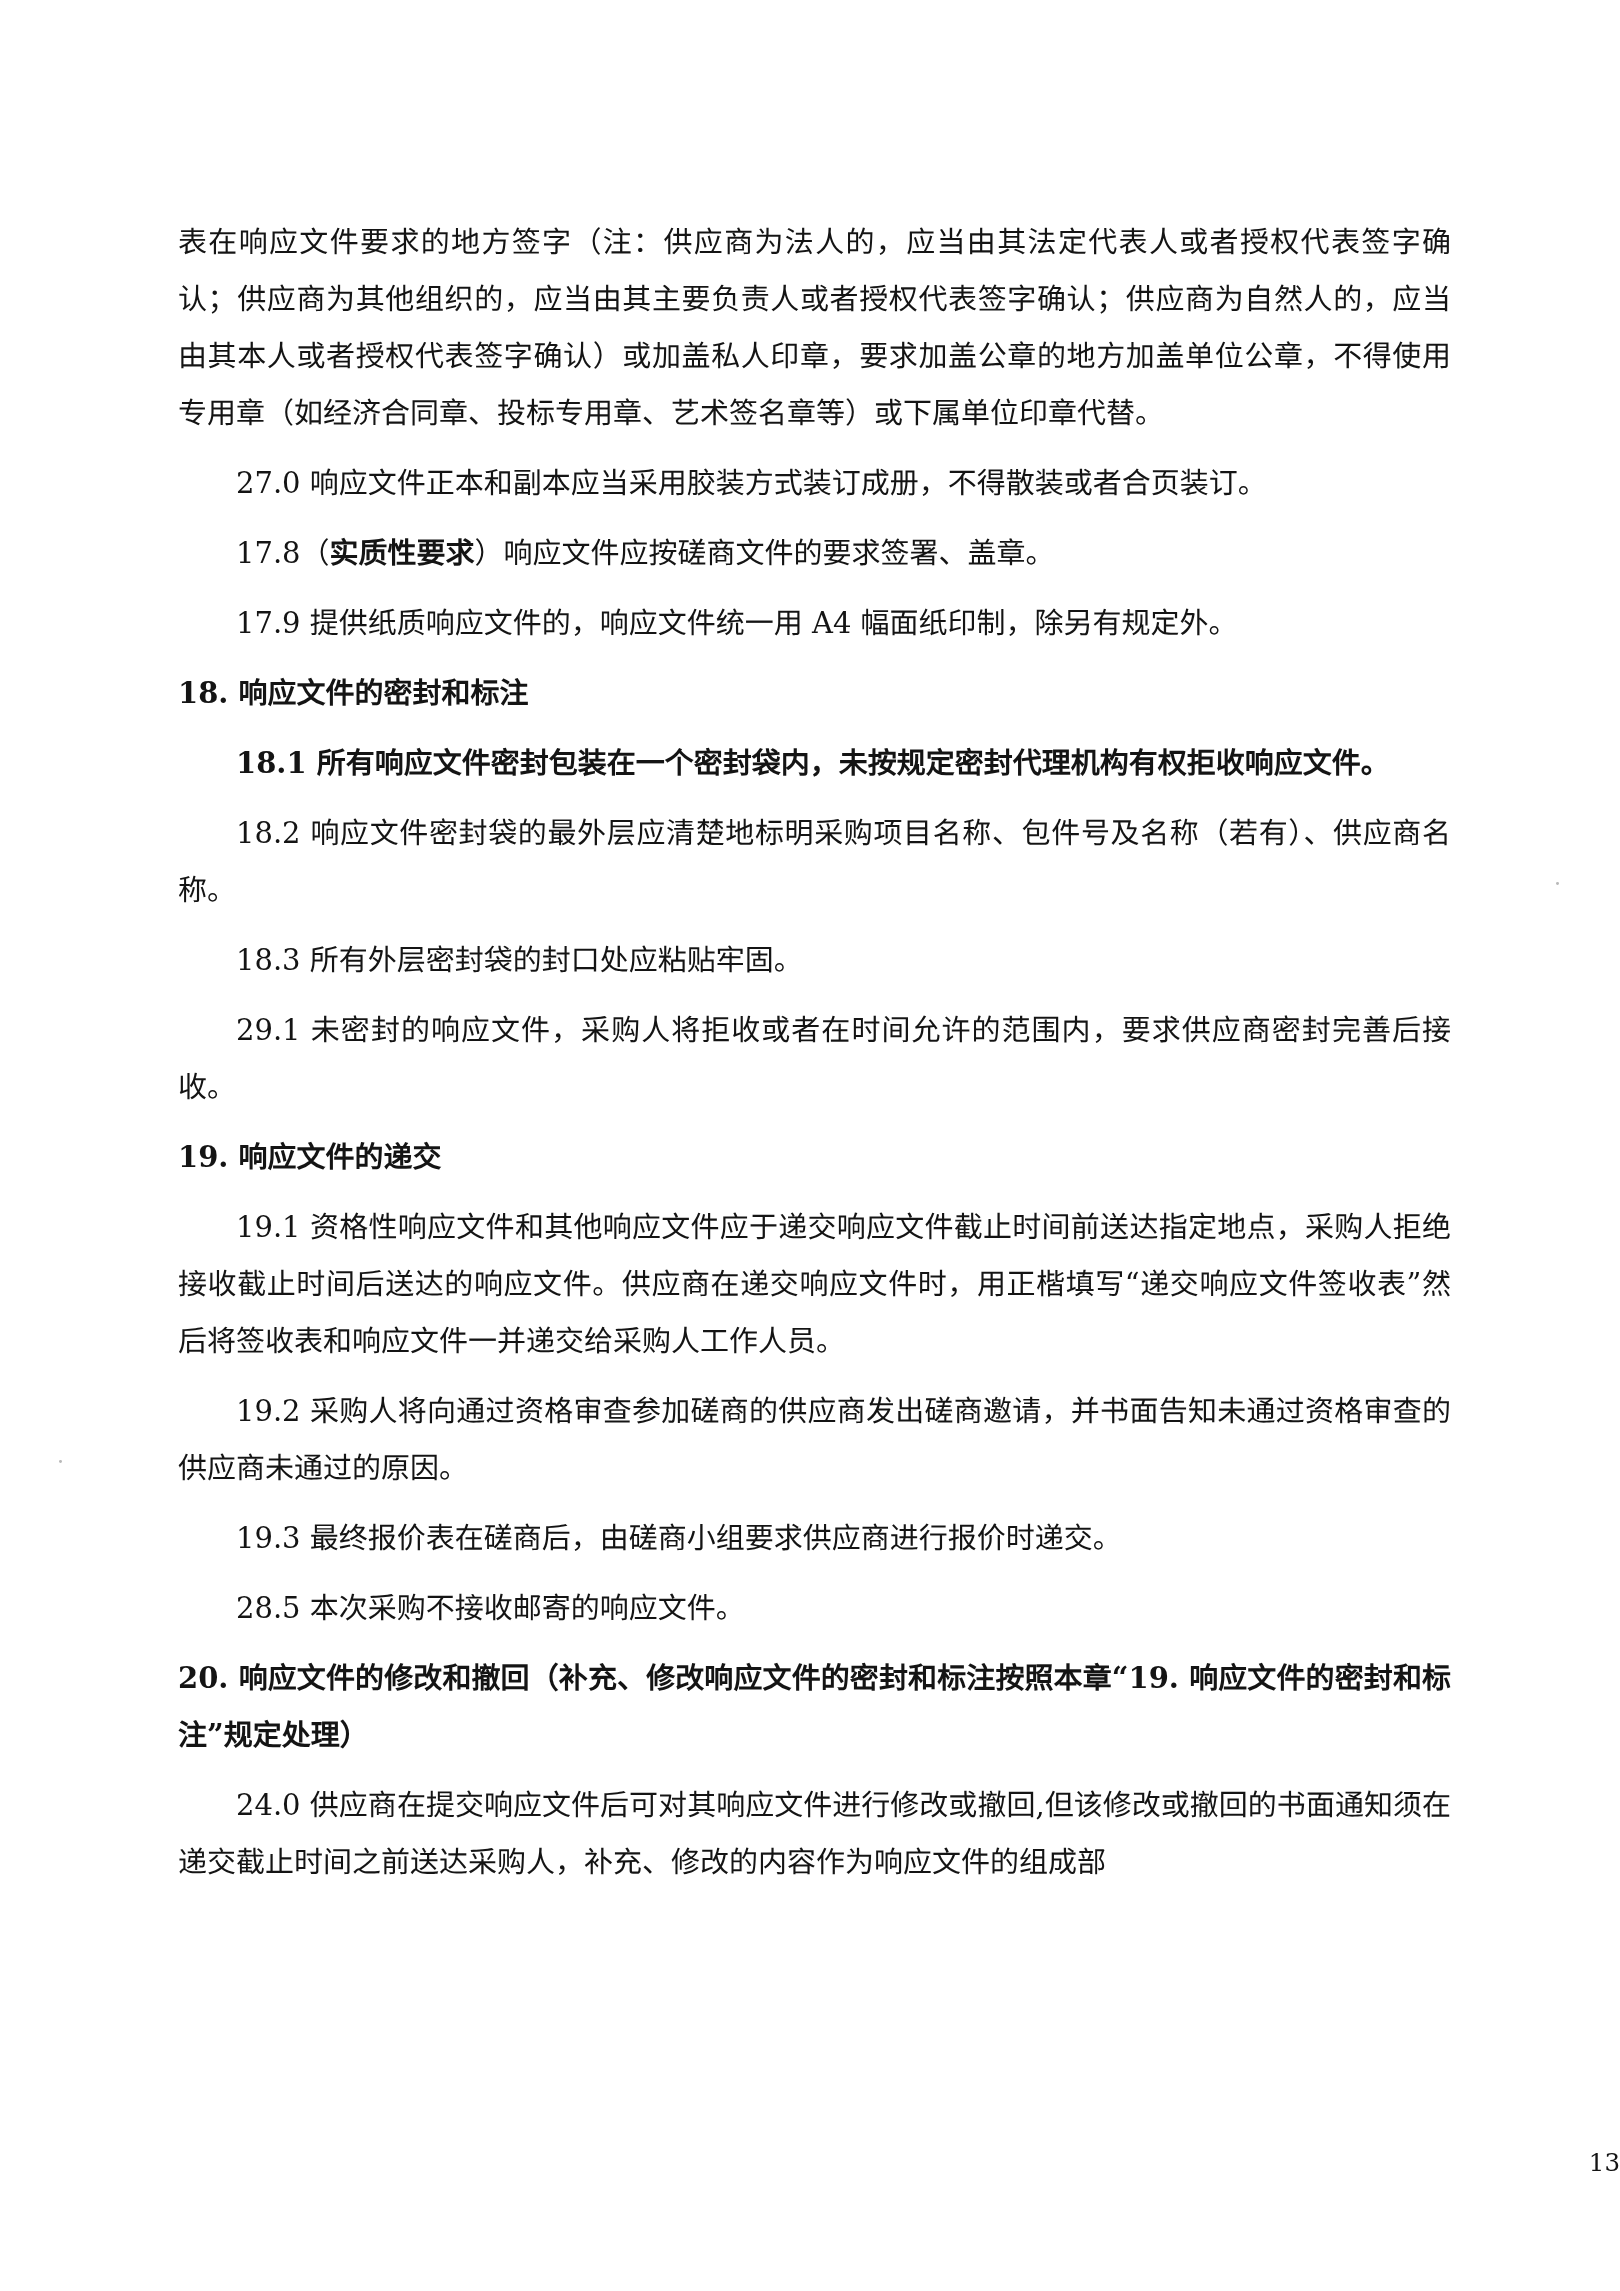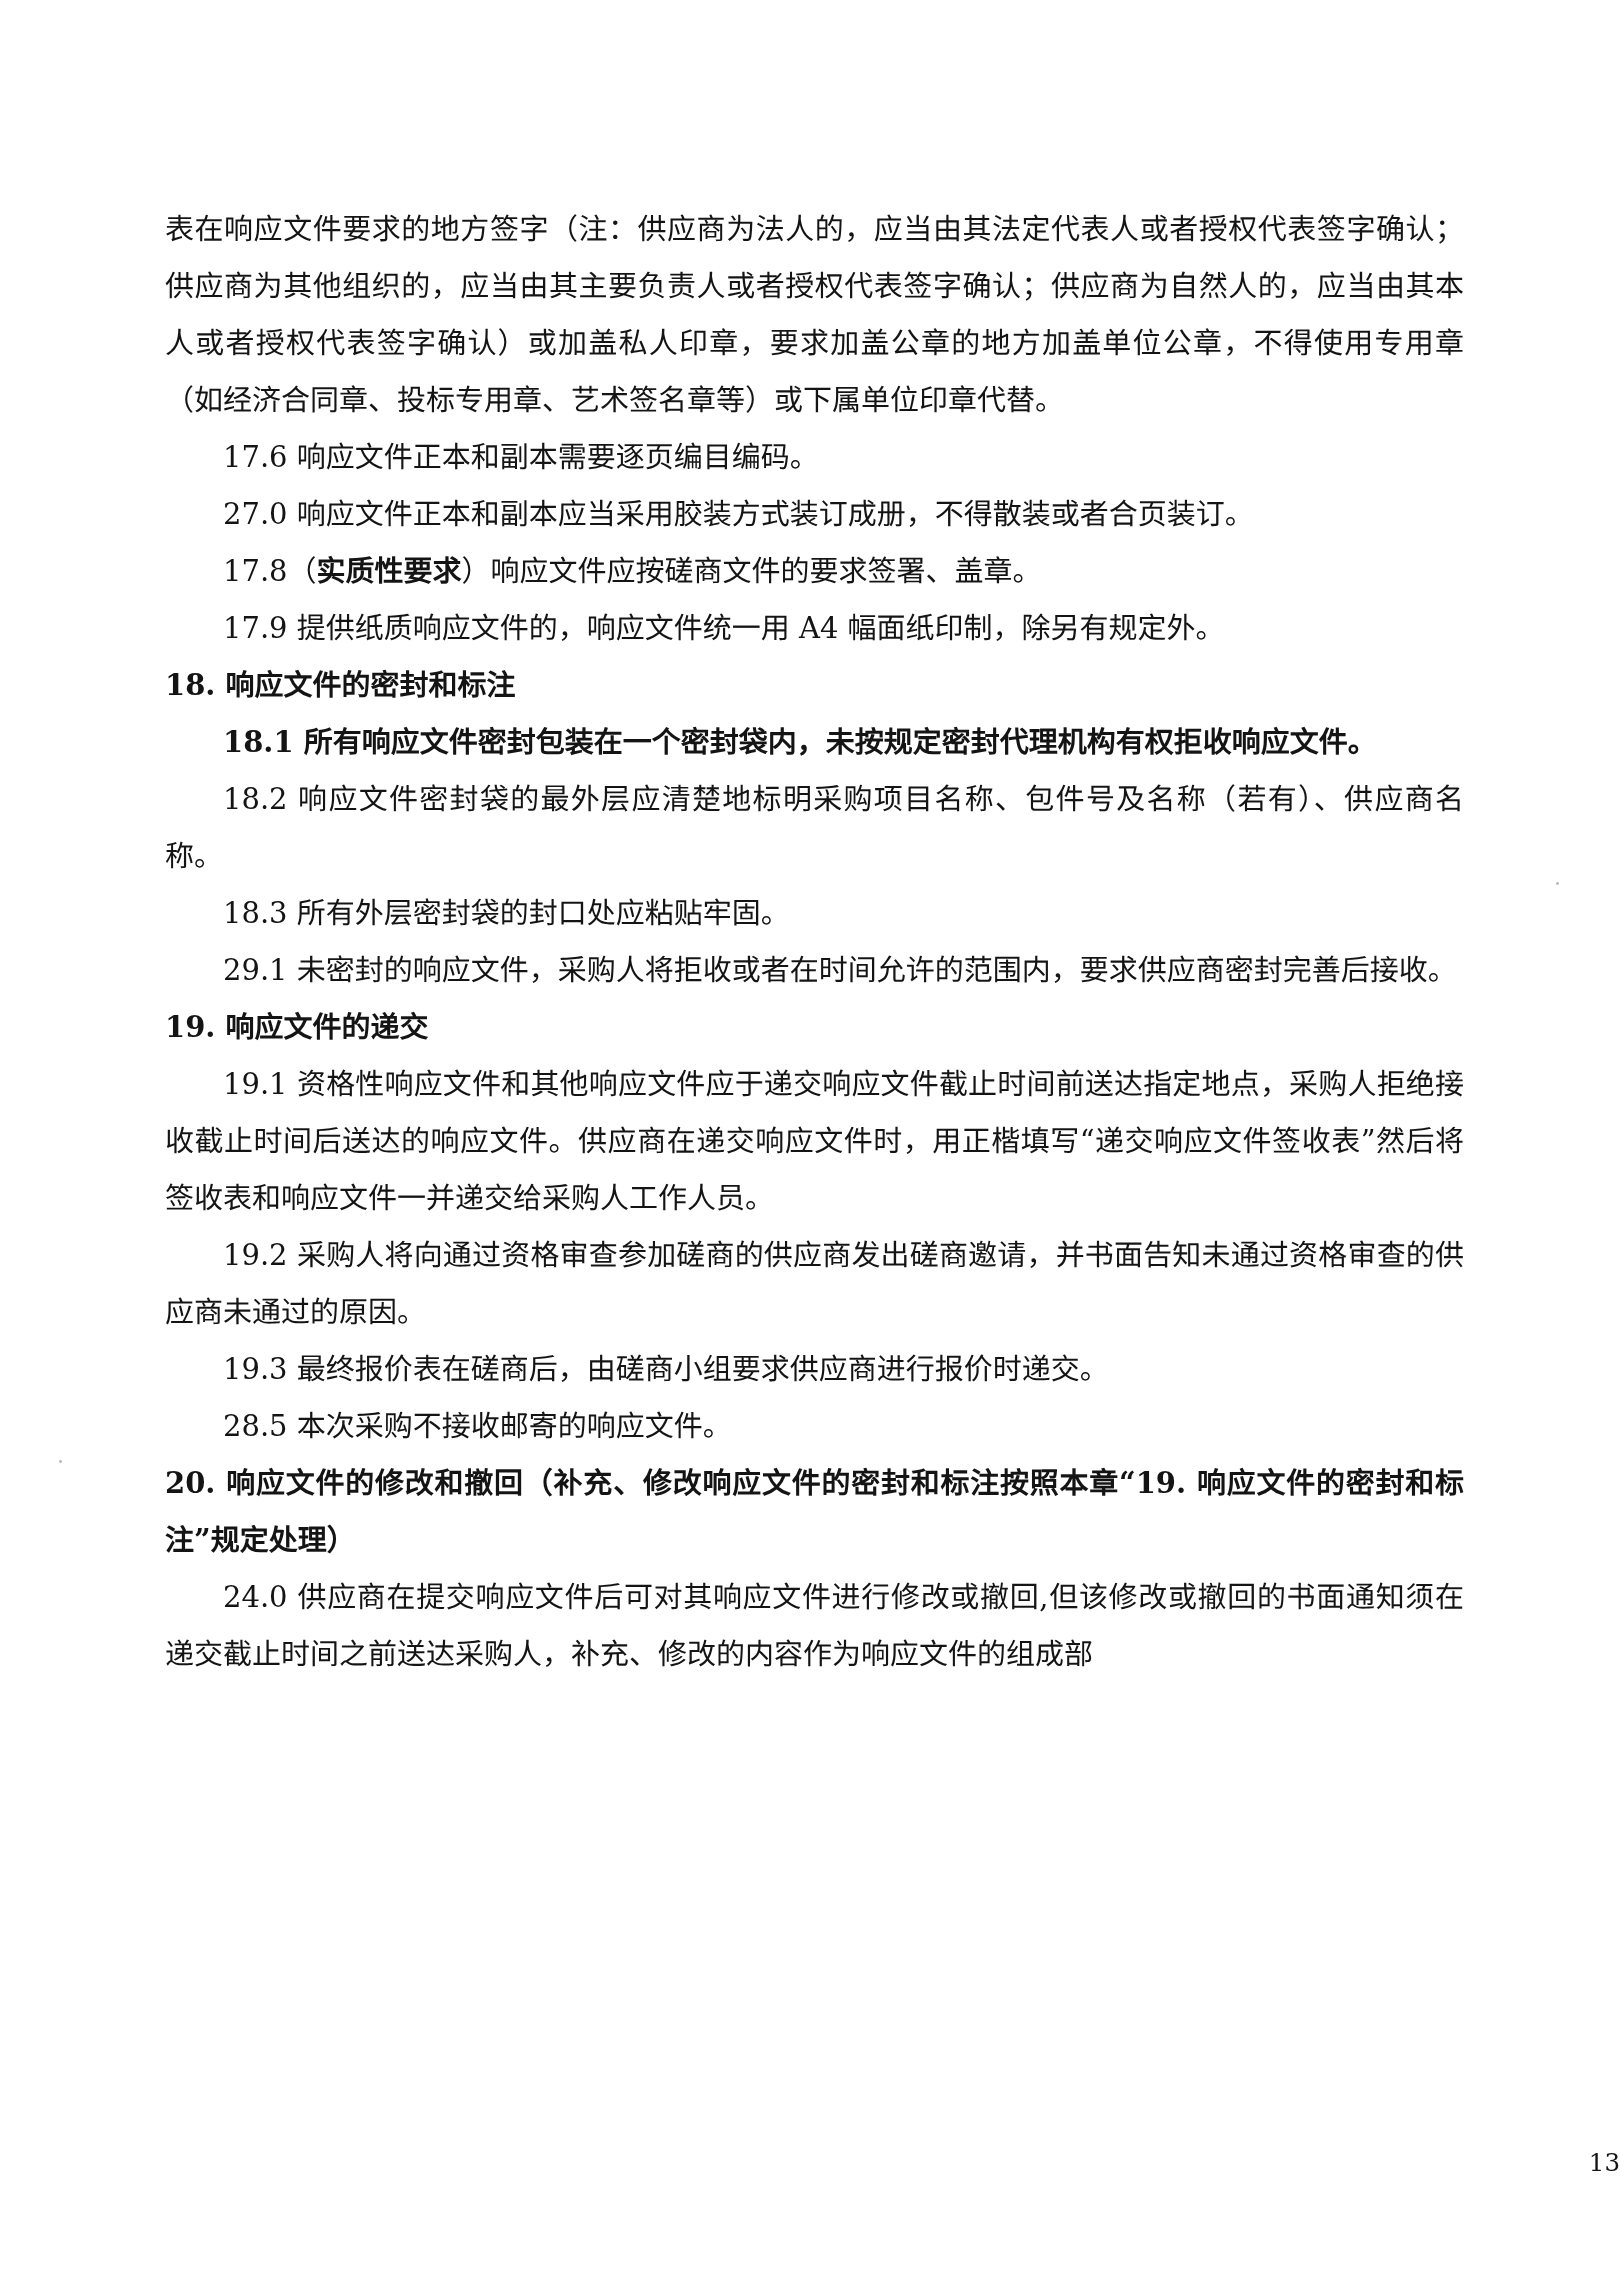--- a/index.html
+++ b/index.html
@@ -22,21 +22,21 @@
     top: 201px;
     width: 1299px;
     font-family: "DejaVu Serif", "Liberation Serif", serif;
     font-size: 29px;
     line-height: 57px;
     color: #141414;
     text-align: justify;
     text-justify: inter-ideograph;
   }
   p {
-    margin: 0;
+    margin: 13px;
     padding: 0;
   }
   .indent {
     text-indent: 2em;
   }
   .noindent {
     text-indent: 0;
   }
   .bold {
     font-weight: bold;
@@ -68,21 +68,20 @@
 
 <div class="page">
 
   <span class="speck" style="left:59px; top:1460px;"></span>
   <span class="speck" style="left:1556px; top:882px;"></span>
 
   <div class="content">
 
     <p class="noindent">表在响应文件要求的地方签字（注：供应商为法人的，应当由其法定代表人或者授权代表签字确认；供应商为其他组织的，应当由其主要负责人或者授权代表签字确认；供应商为自然人的，应当由其本人或者授权代表签字确认）或加盖私人印章，要求加盖公章的地方加盖单位公章，不得使用专用章（如经济合同章、投标专用章、艺术签名章等）或下属单位印章代替。</p>
 
-    <p class="indent">17.6 响应文件正本和副本需要逐页编目编码。</p>
 
     <p class="indent">27.0 响应文件正本和副本应当采用胶装方式装订成册，不得散装或者合页装订。</p>
 
     <p class="indent"><span>17.8（</span><span class="bold">实质性要求</span><span>）响应文件应按磋商文件的要求签署、盖章。</span></p>
 
     <p class="indent">17.9 提供纸质响应文件的，响应文件统一用 A4 幅面纸印制，除另有规定外。</p>
 
     <p class="heading">18. 响应文件的密封和标注</p>
 
     <p class="indent bold">18.1 所有响应文件密封包装在一个密封袋内，未按规定密封代理机构有权拒收响应文件。</p>

